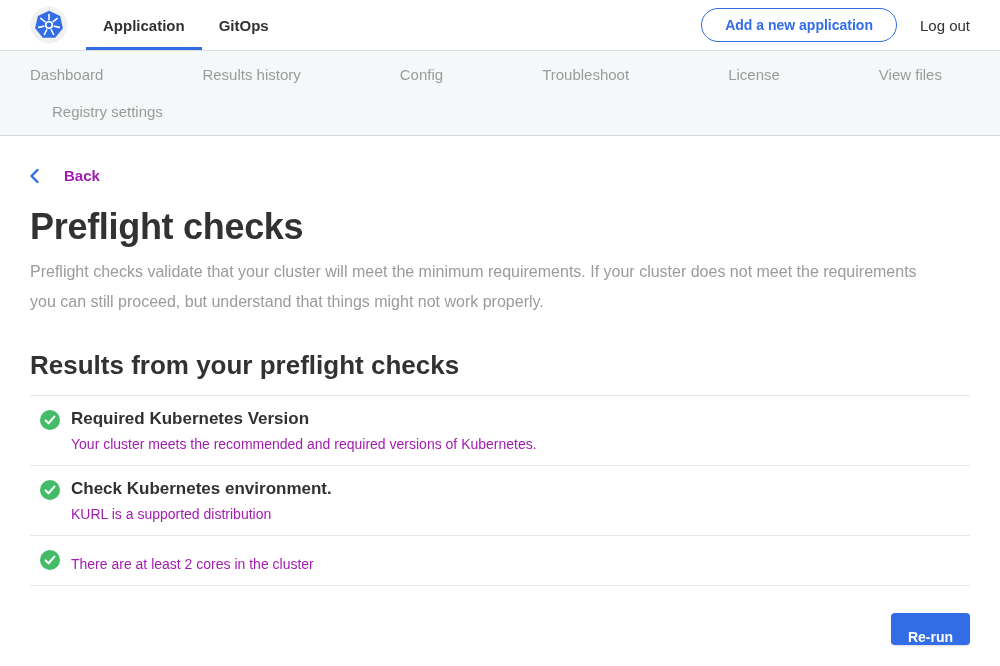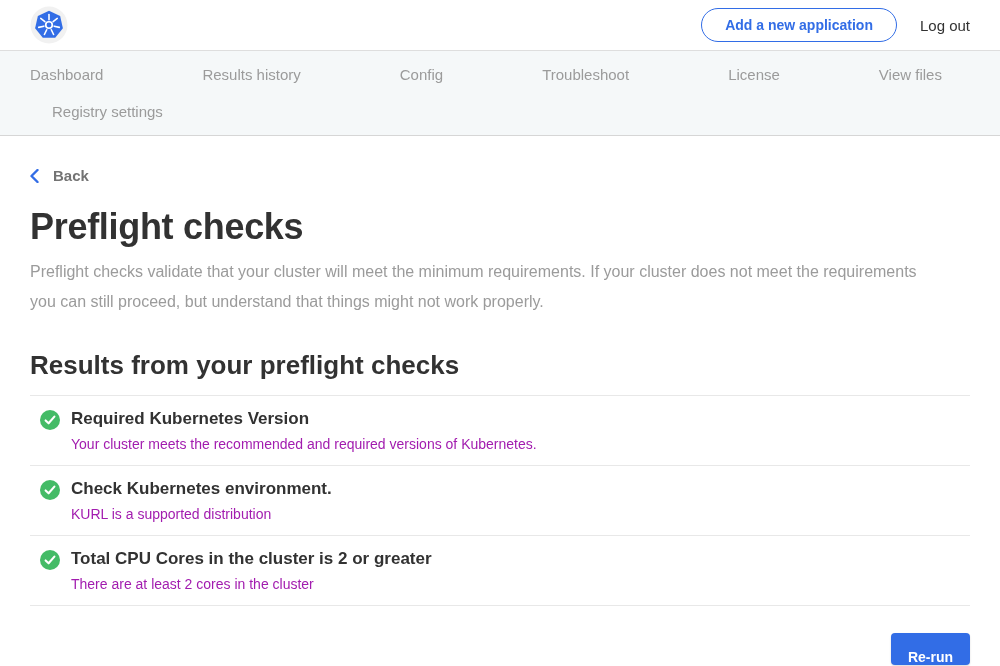--- a/index.html
+++ b/index.html
@@ -40,22 +40,22 @@
     background: #f5f8f9; border-bottom: 1px solid #d6d6d6;
     padding: 5px 30px; height: 85px;
   }
   .subnav-row { display: flex; gap: 99px; height: 37px; align-items: center; }
   .subnav-row.row2 { padding-left: 22px; }
   .subnav-item { font-size: 15px; color: #9b9b9b; cursor: pointer; white-space: nowrap; }
 
   
   .content { padding: 0 30px; }
   .back {
-    display: inline-flex; align-items: center; gap: 14px;
-    margin-top: 31px; color: #737373; font-size: 15px; font-weight: 700;
+    display: inline-flex; align-items: center; gap: 25px;
+    margin-top: 31px; color: #a21caf; font-size: 15px; font-weight: 700;
     text-decoration: none; cursor: pointer;
   }
   h1.page-title {
     margin: 21px 0 0; font-size: 36px; line-height: 38px;
     font-weight: 700; color: #323232; letter-spacing: -0.3px;
   }
   .desc {
     margin: 11px 0 0; max-width: 912px;
     font-size: 16px; line-height: 30px; color: #9b9b9b;
   }
@@ -93,20 +93,30 @@
         <line x1="21.91" y1="14.88" x2="25.82" y2="11.76"></line>
         <line x1="22.87" y1="19.11" x2="27.75" y2="20.23"></line>
         <line x1="20.17" y1="22.51" x2="22.34" y2="27.01"></line>
         <line x1="15.83" y1="22.51" x2="13.66" y2="27.01"></line>
         <line x1="13.13" y1="19.11" x2="8.25" y2="20.23"></line>
         <line x1="14.09" y1="14.88" x2="10.18" y2="11.76"></line>
       </g>
     </svg>
   </span>
 
+  <nav class="tabs">
+    <div class="tab active">
+      <span>Application</span>
+      <span class="underline"></span>
+    </div>
+    <div class="tab">
+      <span>GitOps</span>
+
+    </div>
+  </nav>
 
   <div class="topnav-right">
     <button class="pill-btn">Add a new application</button>
     <span class="logout">Log out</span>
   </div>
 </header>
 
 <nav class="subnav">
   <div class="subnav-row">
     <span class="subnav-item">Dashboard</span>
@@ -165,21 +175,20 @@
     </div>
 
     <div class="check-row">
       <span class="check-icon">
         <svg width="20" height="20" viewBox="0 0 20 20">
           <circle cx="10" cy="10" r="10" fill="#44bb66"></circle>
           <path d="M5.6 10.4 L8.6 13.3 L14.4 6.6" stroke="#ffffff" stroke-width="2.1" fill="none" stroke-linecap="round" stroke-linejoin="round"></path>
         </svg>
       </span>
       <div class="check-body">
-        <p class="check-title">Total CPU Cores in the cluster is 2 or greater</p>
         <p class="check-desc">There are at least 2 cores in the cluster</p>
       </div>
     </div>
 
   </div>
 
   <div class="actions">
     <button class="primary-btn">Re-run</button>
   </div>
 

